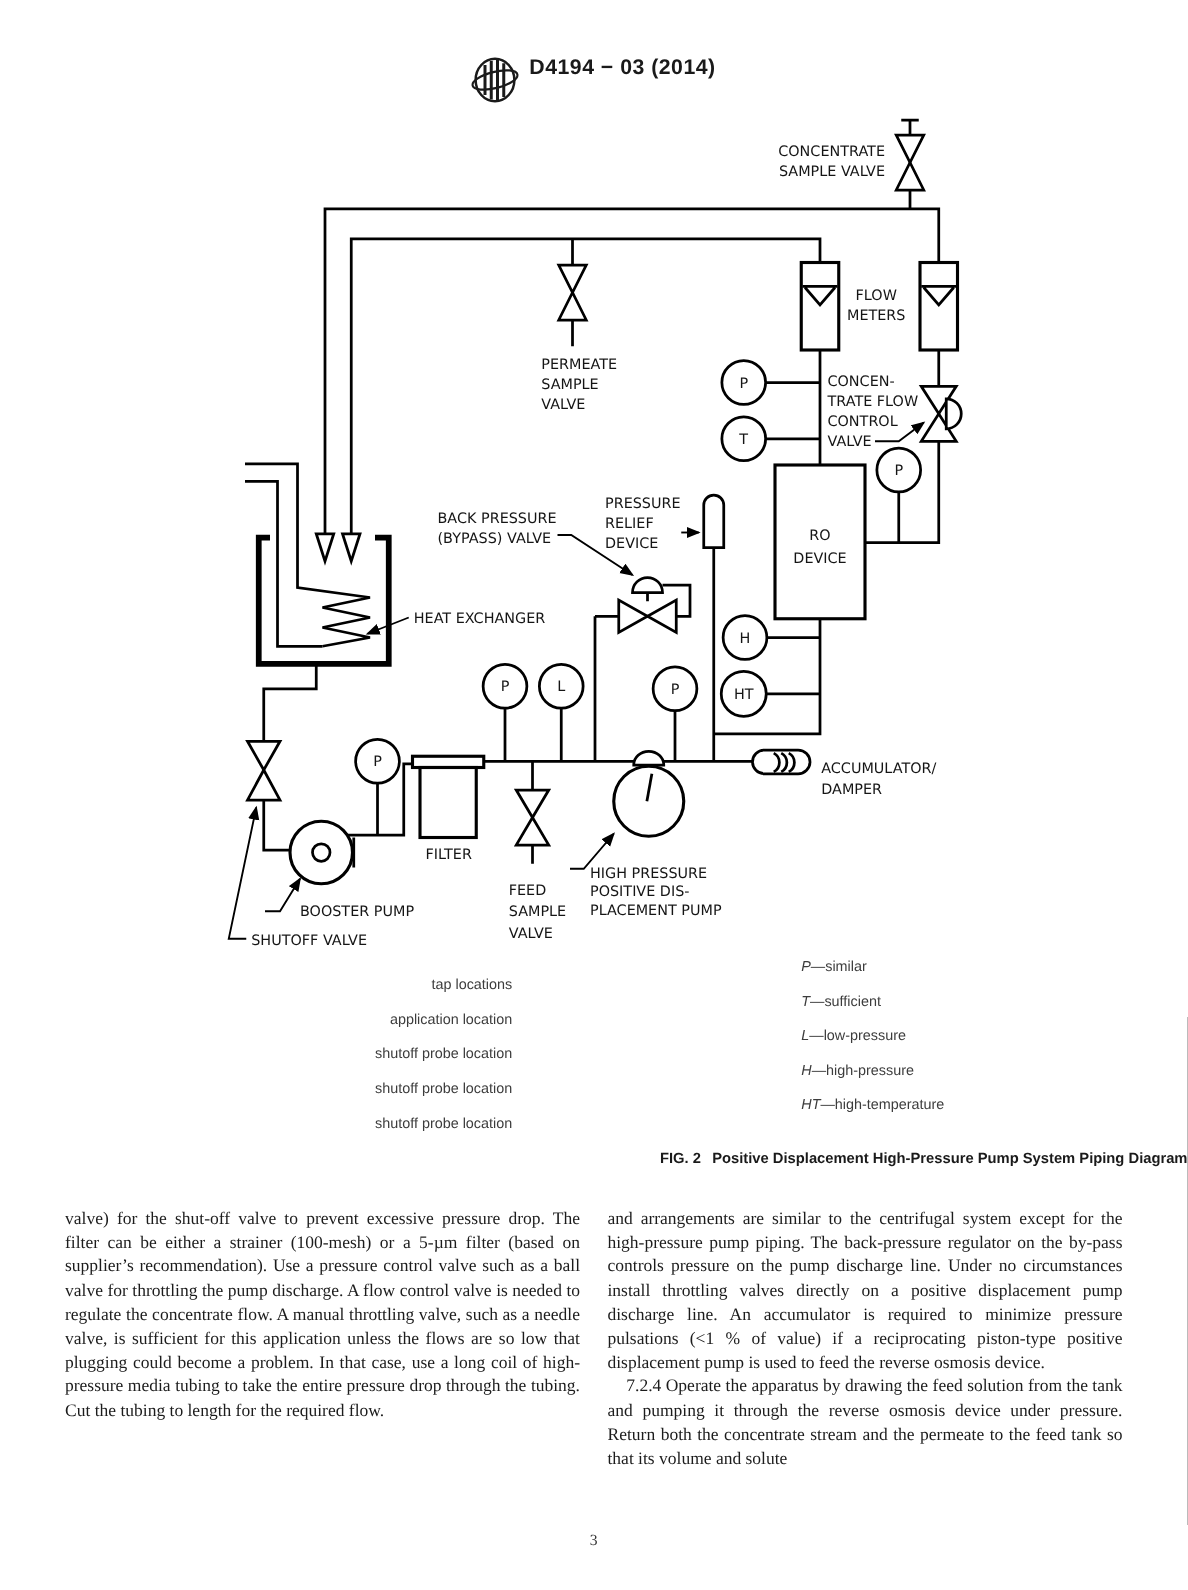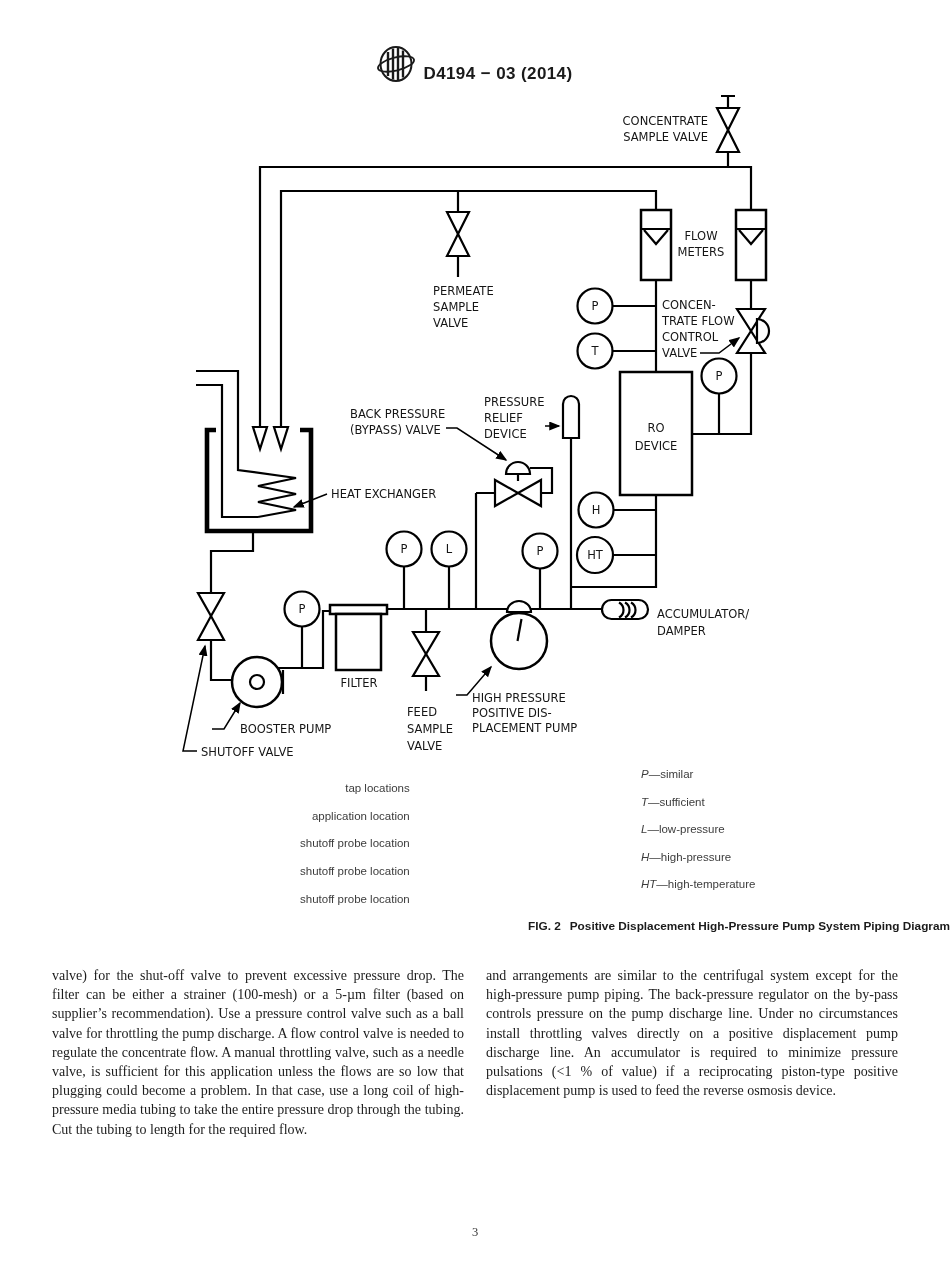--- a/index.html
+++ b/index.html
@@ -1,20 +1,20 @@
 <!DOCTYPE html>
 <html><head>
 <meta charset="utf-8">
 <style>
   html,body{margin:0;padding:0;background:#888;}
   .page{position:relative;width:950px;height:1272px;background:#fff;margin:0 auto;overflow:hidden;
         font-family:"Liberation Sans",sans-serif;color:#111;}
   
   .hdr{position:absolute;top:44px;left:0;width:100%;text-align:center;}
-  .hdr-inner{display:inline-flex;align-items:flex-end;gap:8px;}
+  .hdr-inner{display:inline-flex;align-items:flex-start;gap:8px;}
   .doc-num{font-weight:bold;font-size:17px;letter-spacing:.4px;color:#1a1a1a;
            font-family:"Liberation Sans",sans-serif;}
   
   svg.diagram{position:absolute;left:0;top:90px;}
   svg.diagram .ln{stroke:#000;stroke-width:2.2;fill:none;}
   svg.diagram .thick{stroke:#000;stroke-width:4.6;fill:none;}
   svg.diagram .sym{stroke:#000;stroke-width:2.2;fill:#fff;}
   svg.diagram .sym25{stroke:#000;stroke-width:2.5;fill:#fff;}
   svg.diagram .leader{stroke:#000;stroke-width:1.5;fill:none;}
   svg.diagram text{font-family:"DejaVu Sans",sans-serif;font-size:11.5px;fill:#151515;
@@ -265,16 +265,17 @@
 
   <div class="caption">
     <span class="fig">FIG. 2</span><span>Positive Displacement High-Pressure Pump System Piping Diagram</span>
   </div>
 
   <div class="col col-left">
     <p class="cont">valve) for the shut-off valve to prevent excessive pressure drop. The filter can be either a strainer (100-mesh) or a 5-µm filter (based on supplier’s recommendation). Use a pressure control valve such as a ball valve for throttling the pump discharge. A flow control valve is needed to regulate the concentrate flow. A manual throttling valve, such as a needle valve, is sufficient for this application unless the flows are so low that plugging could become a problem. In that case, use a long coil of high-pressure media tubing to take the entire pressure drop through the tubing. Cut the tubing to length for the required flow.</p>
   </div>
   <div class="col col-right">
     <p class="cont">and arrangements are similar to the centrifugal system except for the high-pressure pump piping. The back-pressure regulator on the by-pass controls pressure on the pump discharge line. Under no circumstances install throttling valves directly on a positive displacement pump discharge line. An accumulator is required to minimize pressure pulsations (&lt;1 % of value) if a reciprocating piston-type positive displacement pump is used to feed the reverse osmosis device.</p>
+    <p class="sect">7.2.4 Operate the apparatus by drawing the feed solution from the tank and pumping it through the reverse osmosis device under pressure. Return both the concentrate stream and the permeate to the feed tank so that its volume and solute</p>
   </div>
 
   <div class="pageno">3</div>
 </div>
 
 </body></html>

